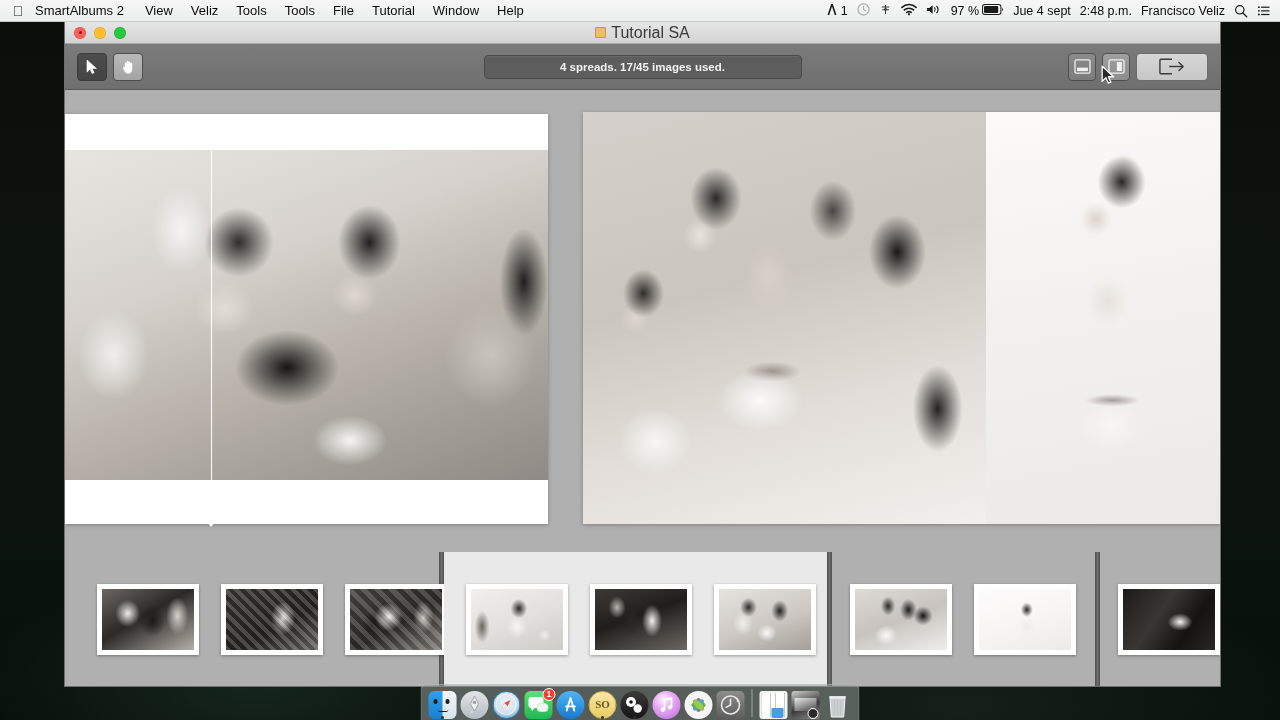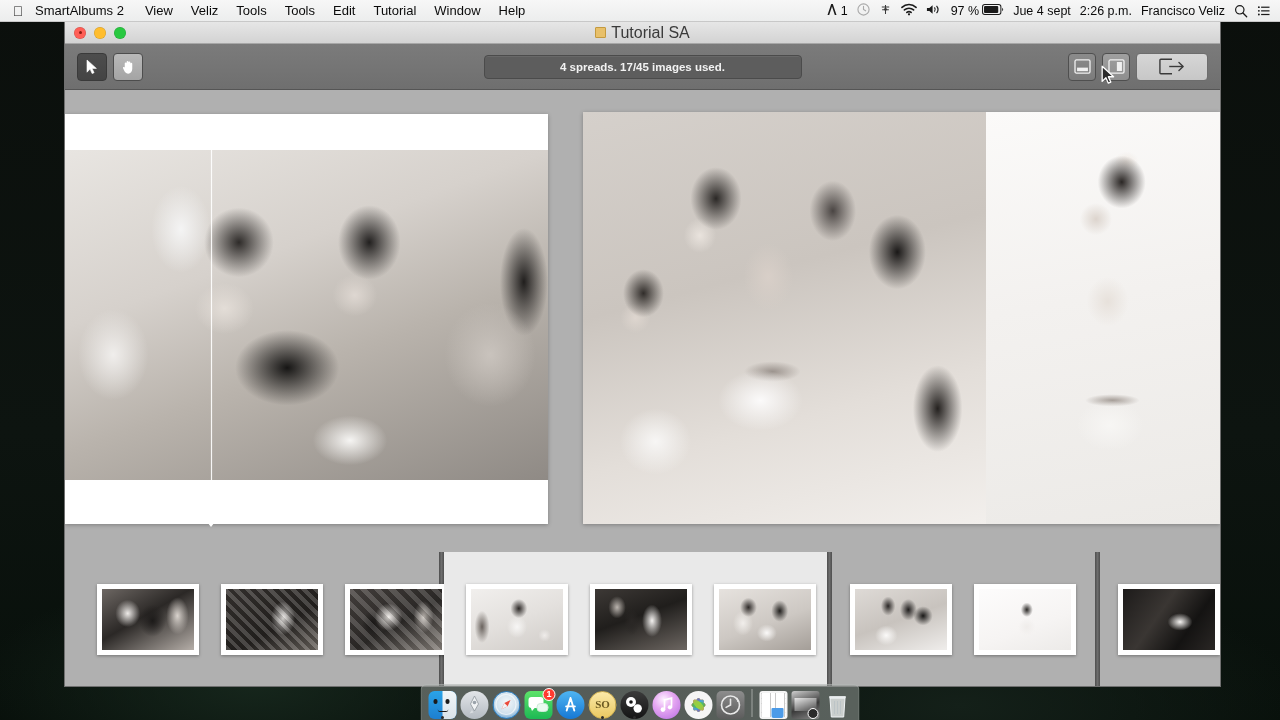--- a/index.html
+++ b/index.html
@@ -176,21 +176,21 @@
   <div class="desktop"></div>
 
   <div class="menubar">
     <div class="menu-left">
       <span class="apple-logo"></span>
       <span class="menu-item app-name">SmartAlbums 2</span>
       <span class="menu-item">View</span>
       <span class="menu-item">Veliz</span>
       <span class="menu-item">Tools</span>
       <span class="menu-item">Tools</span>
-      <span class="menu-item">Edit</span>
+      <span class="menu-item">File</span>
       <span class="menu-item">Tutorial</span>
       <span class="menu-item">Window</span>
       <span class="menu-item">Help</span>
     </div>
 
     <div class="menu-right">
       <span class="mi">
         <span class="statusicon">
           <svg width="12" height="13" viewBox="0 0 12 13">
               <path d="M1.5 12 L5.2 1 L6.8 1 L10.5 12 L8.8 12 L6 3.4 L3.2 12 Z" fill="#1b1b1b"></path>
@@ -243,21 +243,21 @@
         <span class="statusicon">
           <svg width="22" height="11" viewBox="0 0 24 12">
             <rect x="0.6" y="0.6" width="20" height="10.8" rx="2.4" fill="none" stroke="#1b1b1b" stroke-width="1.1"></rect>
             <rect x="2.2" y="2.2" width="15.5" height="7.6" rx="1.2" fill="#1b1b1b"></rect>
             <path d="M22 4.2 v3.6 a2.1 2.1 0 0 0 0-3.6z" fill="#1b1b1b"></path>
           </svg>
         </span>
       </span>
 
       <span class="mi">Jue 4 sept</span>
-      <span class="mi">2:26 p.m.</span>
+      <span class="mi">2:48 p.m.</span>
       <span class="mi">Francisco Veliz</span>
 
       <span class="mi">
         <svg width="14" height="14" viewBox="0 0 15 15">
             <circle cx="6.2" cy="6.2" r="4.5" fill="none" stroke="#1b1b1b" stroke-width="1.3"></circle>
             <path d="M9.6 9.6 L13.6 13.6" stroke="#1b1b1b" stroke-width="1.4" stroke-linecap="round"></path>
           </svg>
       </span>
       <span class="mi">
         <svg width="14" height="14" viewBox="0 0 15 15">

